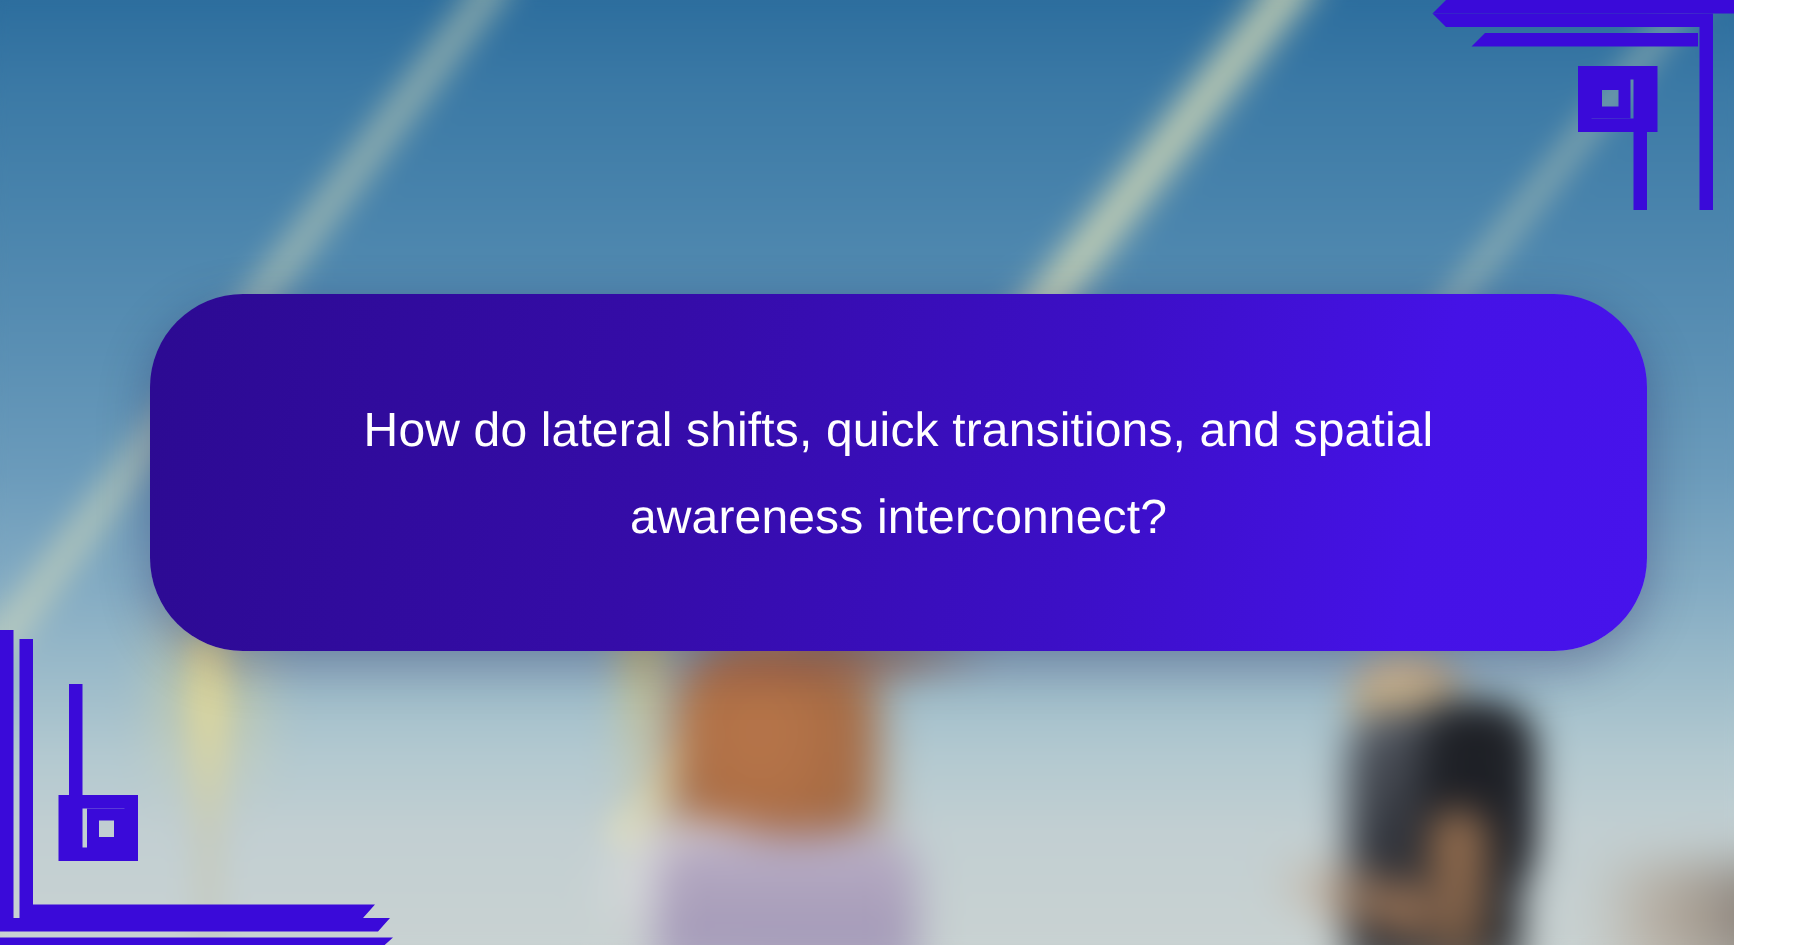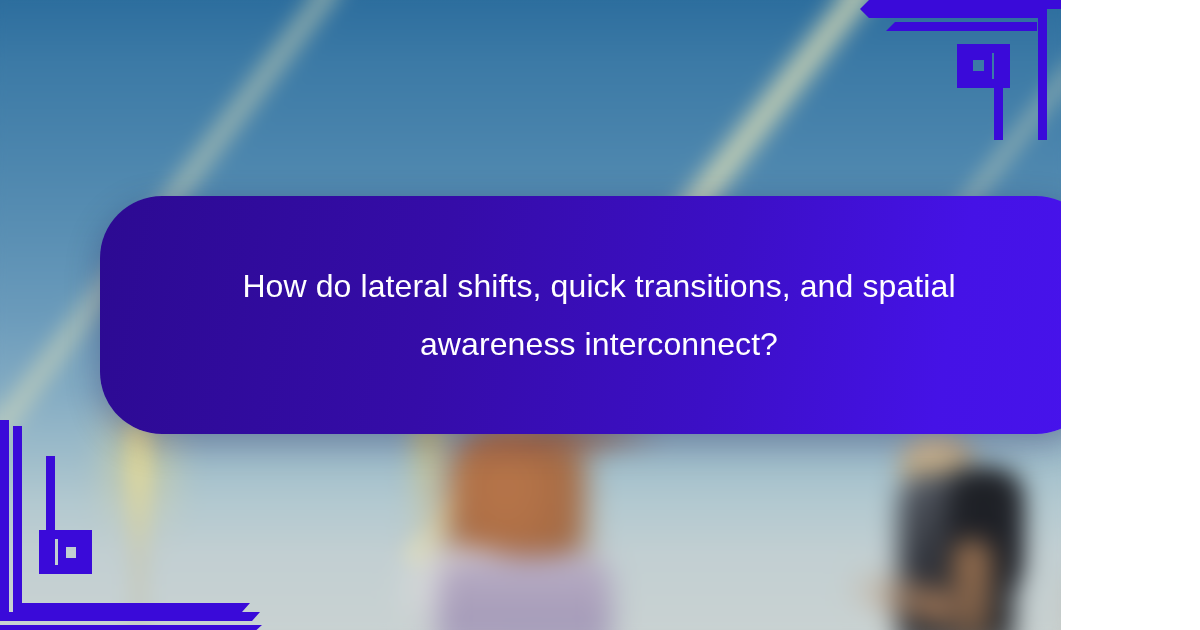--- a/index.html
+++ b/index.html
@@ -9,21 +9,21 @@
   }
   body {
     width: 1200px;
     height: 630px;
     overflow: hidden;
     font-family: "Liberation Sans", sans-serif;
   }
 
   #stage {
     position: relative;
-    width: 1061px;
+    width: 1156px;
     height: 630px;
     overflow: hidden;
     background: #5b86ab;
   }
 
   
   .bg-layer {
     position: absolute;
     inset: 0;
     overflow: hidden;

